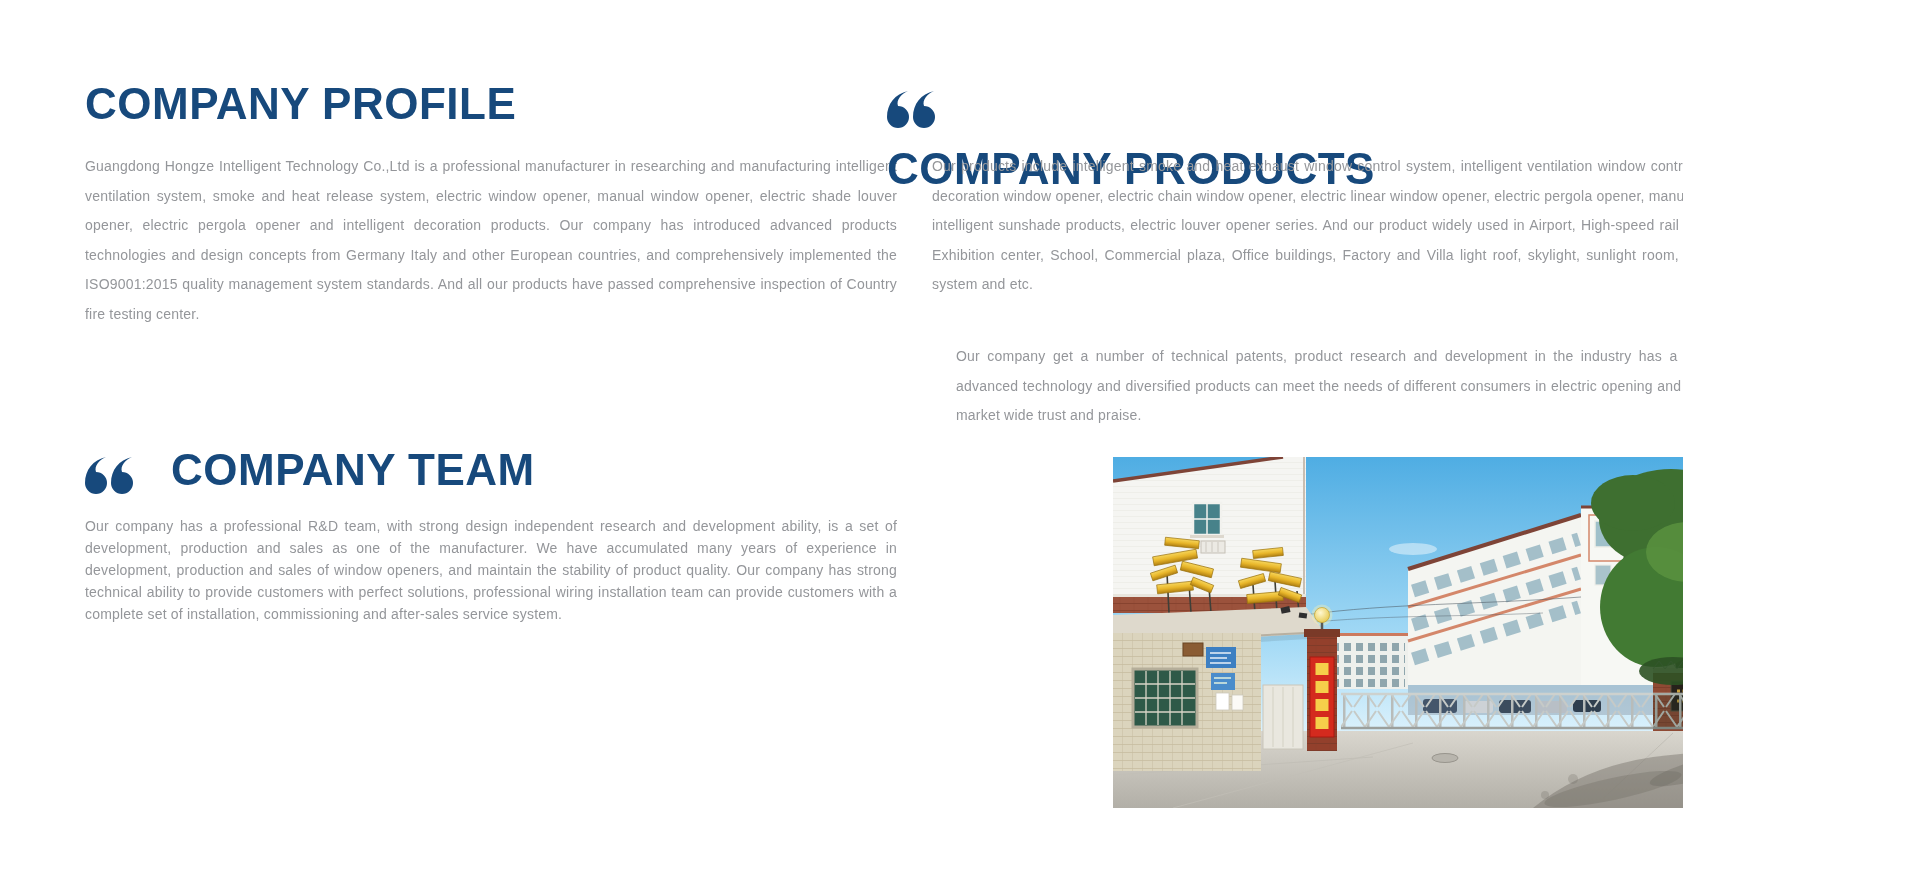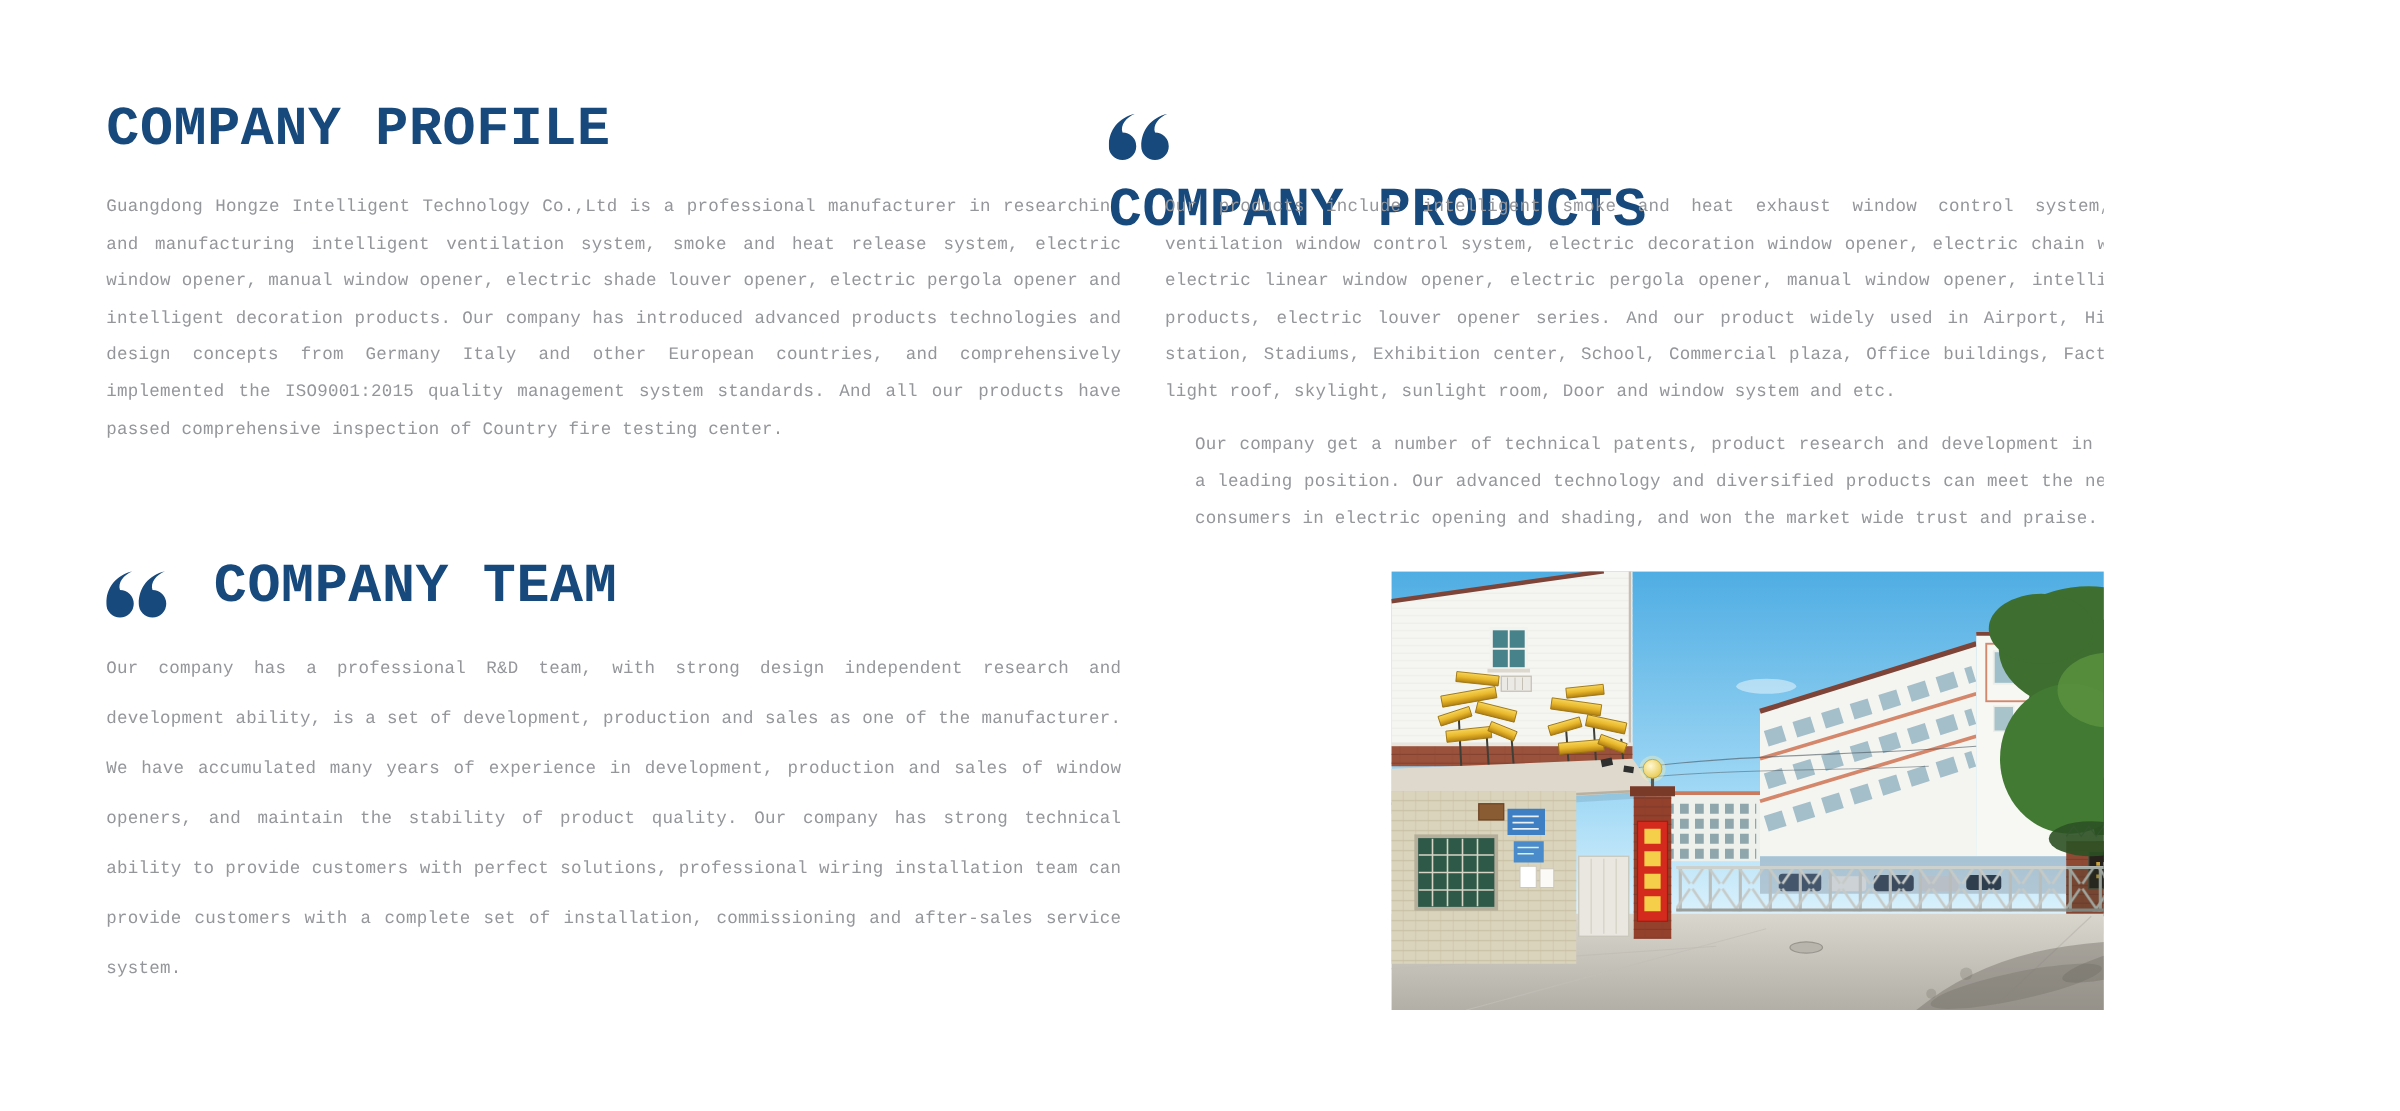--- a/index.html
+++ b/index.html
@@ -2,39 +2,39 @@
 <html style="--heading-color: #17497c; --body-color: #94969a;"><head>
 <meta charset="utf-8">
 <style>
   * { margin:0; padding:0; box-sizing:border-box; }
   html,body { background:#ffffff; }
   .page {
     position:relative;
     width:1683px; height:889px;
     background:#ffffff;
     overflow:hidden;
-    font-family:Liberation Mono, monospace;
+    font-family:Liberation Sans, sans-serif;
   }
   .abs { position:absolute; }
   h1,h2 {
     color:var(--heading-color,#17497c);
     font-weight:bold;
     font-size:44px;
     line-height:52px;
     letter-spacing:0.5px;
     white-space:nowrap;
   }
   .body-text {
     color:var(--body-color,#94969a);
     font-size:14px;
     line-height:29.6px;
     letter-spacing:0.2px;
     text-align:justify;
   }
-  .team-text { line-height:40px; }
+  .team-text { line-height:22px; }
   .heading-row { display:flex; align-items:flex-start; }
   .heading-row.team { gap:22px; }
   .heading-row.products { gap:12px;flex-direction:column; }
   .quote-svg { margin-top:13px; flex:0 0 auto; }
   .photo-frame { overflow:hidden; }
   .photo-frame svg { display:block; width:100%; height:100%; }
 </style>
 </head>
 <body>
 

